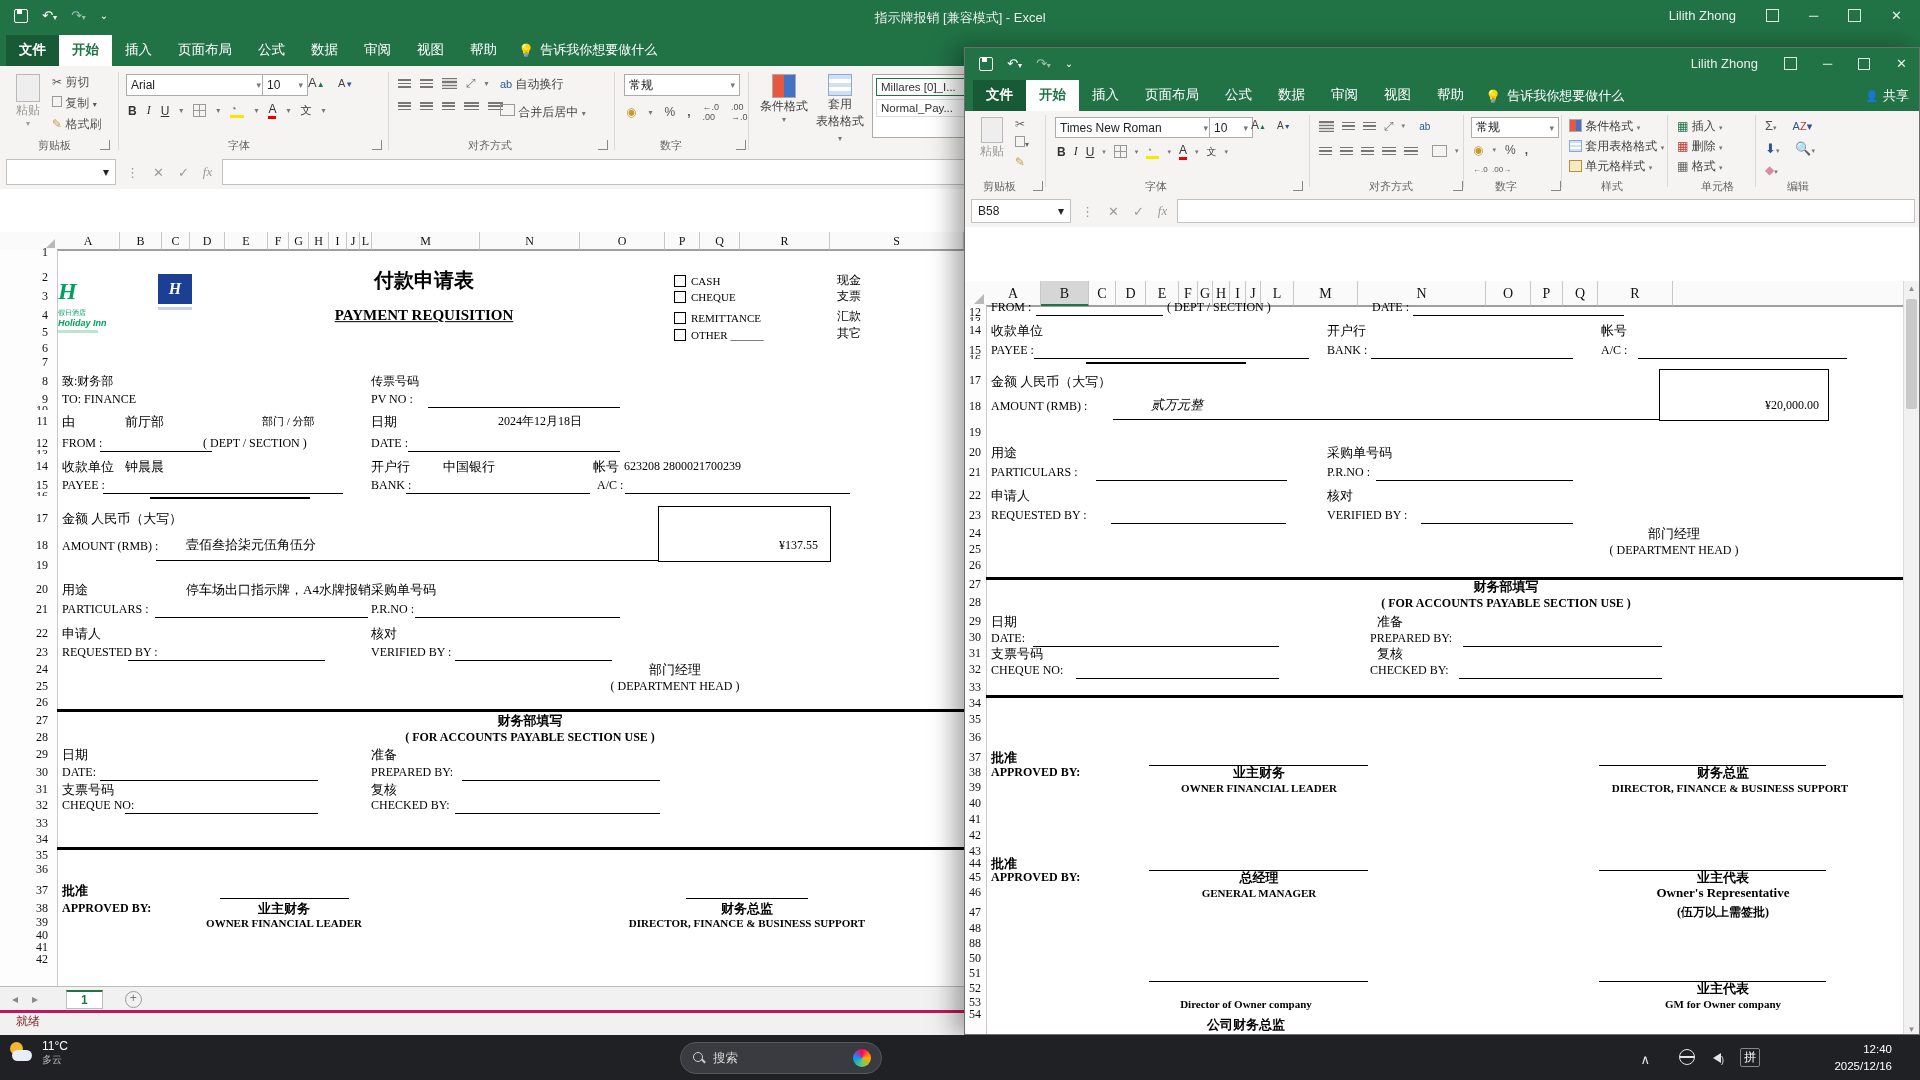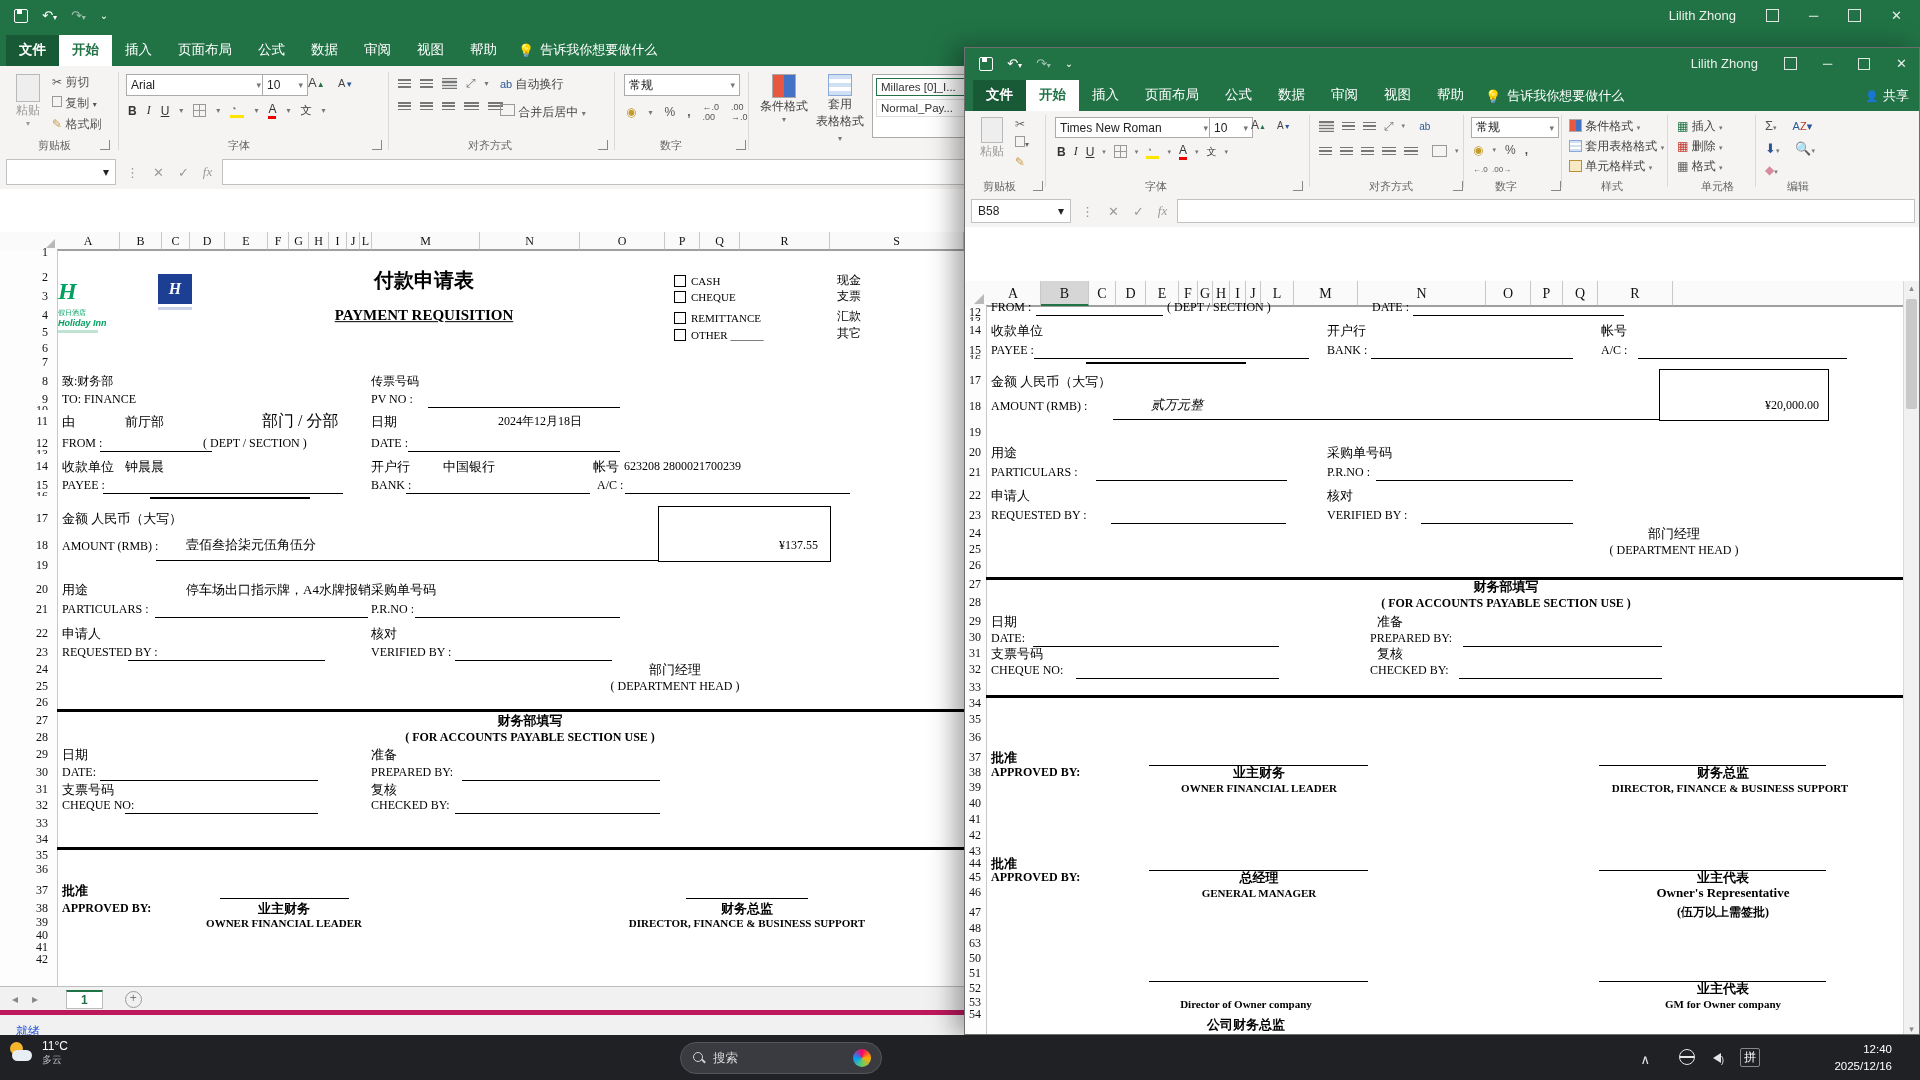--- a/index.html
+++ b/index.html
@@ -41,36 +41,37 @@
   .chk{position:absolute;width:10px;height:10px;border:1.2px solid #000;transform:translateY(-50%);background:#fff;}
   .abox{position:absolute;border:1.5px solid #000;background:#fff;}
   
   #taskbar{background:#1f2125;color:#fff;}
   .searchpill{position:absolute;background:#3a3b41;border:1px solid #55565c;border-radius:16px;display:flex;align-items:center;color:#d8d8d8;font-size:12.5px;}
   .trayic{color:#e6e6e6;font-size:13px;}
   .floppy{width:12px;height:12px;border:1.5px solid #fff;border-radius:2px;position:relative;}
   .floppy::after{content:"";position:absolute;left:2px;top:0;width:5px;height:4px;background:#fff;}
   .undo{color:#fff;} .redo{color:#9fbfae;}
   .sheettab{background:#f1f1f1;border-top:1px solid #bdbdbd;display:flex;align-items:center;font-size:12px;color:#555;}
-  .statusbar{background:#f1f1f1;border-top:5px solid #be185d;color:#1d4ed8;font-size:12px;display:flex;align-items:flex-end;}
+  .statusbar{background:#f1f1f1;border-top:3px solid #be185d;color:#7f1d1d;font-size:12px;display:flex;align-items:flex-start;}
 </style>
 </head>
 <body>
 
 <div id="screen">
 
   <div class="abs" style="left:0;top:0;width:1920px;height:1035px;background:#fff;">
 
     <div class="abs titlebar" style="left:0;top:0;width:1920px;height:34px;">
       <div class="qat abs" style="left:14px;top:8px;">
         <span class="floppy"></span>
         <span class="undo">↶<span style="font-size:8px;">▾</span></span>
         <span class="redo">↷<span style="font-size:8px;">▾</span></span>
         <span style="font-size:10px;">⌄</span>
       </div>
+      <div class="title-center" style="top:9px;">指示牌报销 [兼容模式] - Excel</div>
       <div class="win-ctrls" style="right:18px;top:8px;">
         <span>Lilith Zhong</span>
         <span class="sq-ic" style="border-color:#dfe9e2;"></span>
         <span>─</span>
         <span class="sq-ic" style="border-color:#dfe9e2;"></span>
         <span>✕</span>
       </div>
     </div>
 
     <div class="abs tabrow" style="left:0;top:34px;width:1920px;height:32px;">
@@ -325,21 +326,21 @@
         <div class="stext" style="left: 837px; top: 281px; font-size: 12px;">现金</div>
         <div class="stext" style="left: 837px; top: 297px; font-size: 12px;">支票</div>
         <div class="stext" style="left: 837px; top: 317px; font-size: 12px;">汇款</div>
         <div class="stext" style="left: 837px; top: 334px; font-size: 12px;">其它</div>
         <div class="stext" style="left: 62px; top: 382px; font-size: 12px;">致:财务部</div>
         <div class="stext" style="left: 371px; top: 382px; font-size: 12px;">传票号码</div>
         <div class="stext" style="left: 62px; top: 400px; font-size: 12px;">TO: FINANCE</div>
         <div class="stext" style="left: 371px; top: 400px; font-size: 12px;">PV NO :</div>
         <div class="stext" style="left: 62px; top: 422px; font-size: 13px;">由</div>
         <div class="stext" style="left: 125px; top: 422px; font-size: 13px;">前厅部</div>
-        <div class="stext" style="left: 262px; top: 422px; font-size: 16px;">部门 / 分部</div>
+        <div class="stext" style="left: 262px; top: 422px; font-size: 11px;">部门 / 分部</div>
         <div class="stext" style="left: 371px; top: 422px; font-size: 13px;">日期</div>
         <div class="stext" style="left: 498px; top: 422px; font-size: 12px;">2024年12月18日</div>
         <div class="stext" style="left: 62px; top: 444px; font-size: 12px;">FROM :</div>
         <div class="stext" style="left: 203px; top: 444px; font-size: 12px;">( DEPT / SECTION )</div>
         <div class="stext" style="left: 371px; top: 444px; font-size: 12px;">DATE :</div>
         <div class="stext" style="left: 62px; top: 467px; font-size: 13px;">收款单位</div>
         <div class="stext" style="left: 125px; top: 467px; font-size: 13px;">钟晨晨</div>
         <div class="stext" style="left: 371px; top: 467px; font-size: 13px;">开户行</div>
         <div class="stext" style="left: 443px; top: 467px; font-size: 13px;">中国银行</div>
         <div class="stext" style="left: 593px; top: 467px; font-size: 13px;">帐号</div>
@@ -618,21 +619,21 @@
         <div class="rowhdr" style="left: 2px; top: 732px; width: 14px; font-size: 12px;">39</div>
         <div class="rowhdr" style="left: 2px; top: 748px; width: 14px; font-size: 12px;">40</div>
         <div class="rowhdr" style="left: 2px; top: 764px; width: 14px; font-size: 12px;">41</div>
         <div class="rowhdr" style="left: 2px; top: 780px; width: 14px; font-size: 12px;">42</div>
         <div class="rowhdr" style="left: 2px; top: 796px; width: 14px; font-size: 12px;">43</div>
         <div class="rowhdr" style="left: 2px; top: 808px; width: 14px; font-size: 12px;">44</div>
         <div class="rowhdr" style="left: 2px; top: 822px; width: 14px; font-size: 12px;">45</div>
         <div class="rowhdr" style="left: 2px; top: 837px; width: 14px; font-size: 12px;">46</div>
         <div class="rowhdr" style="left: 2px; top: 857px; width: 14px; font-size: 12px;">47</div>
         <div class="rowhdr" style="left: 2px; top: 873px; width: 14px; font-size: 12px;">48</div>
-        <div class="rowhdr" style="left: 2px; top: 888px; width: 14px; font-size: 12px;">63</div>
+        <div class="rowhdr" style="left: 2px; top: 888px; width: 14px; font-size: 12px;">88</div>
         <div class="rowhdr" style="left: 2px; top: 903px; width: 14px; font-size: 12px;">50</div>
         <div class="rowhdr" style="left: 2px; top: 918px; width: 14px; font-size: 12px;">51</div>
         <div class="rowhdr" style="left: 2px; top: 933px; width: 14px; font-size: 12px;">52</div>
         <div class="rowhdr" style="left: 2px; top: 947px; width: 14px; font-size: 12px;">53</div>
         <div class="rowhdr" style="left: 2px; top: 959px; width: 14px; font-size: 12px;">54</div>
       </div>
 
     <div id="front-sheet">
         <div class="abox" style="left: 694px; top: 321px; width: 168px; height: 50px;"></div>
         <div class="sline" style="left: 71px; top: 267px; width: 127px; height: 1px;"></div>

